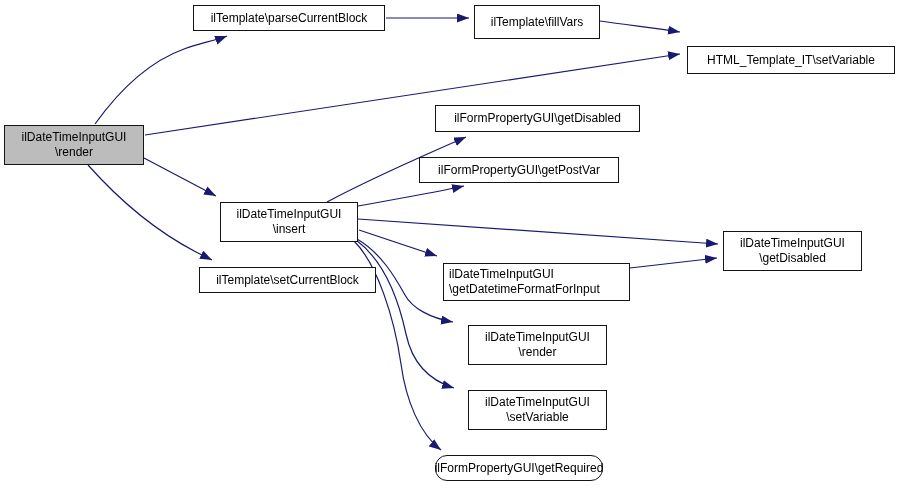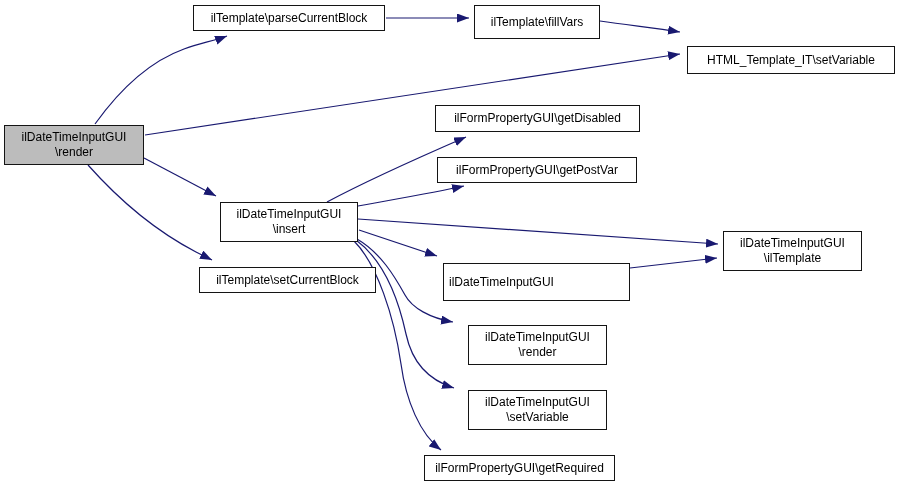--- a/index.html
+++ b/index.html
@@ -59,42 +59,43 @@
       </div>
       <div class="node" style="left: 474px; top: 5px; width: 126px; height: 34px;">
         <div class="nline">ilTemplate\fillVars</div>
       </div>
       <div class="node" style="left: 687px; top: 46px; width: 208px; height: 28px;">
         <div class="nline">HTML_Template_IT\setVariable</div>
       </div>
       <div class="node" style="left: 435px; top: 105px; width: 205px; height: 27px;">
         <div class="nline">ilFormPropertyGUI\getDisabled</div>
       </div>
-      <div class="node" style="left: 437px; top: 157px; width: 200px; height: 26px;">
+      <div class="node" style="left: 419px; top: 157px; width: 200px; height: 26px;">
         <div class="nline">ilFormPropertyGUI\getPostVar</div>
       </div>
       <div class="node" style="left: 220px; top: 202px; width: 138px; height: 40px;">
         <div class="nline">ilDateTimeInputGUI</div>
         <div class="nline">\insert</div>
       </div>
       <div class="node" style="left: 723px; top: 231px; width: 139px; height: 40px;">
         <div class="nline">ilDateTimeInputGUI</div>
-        <div class="nline">\ilTemplate</div>
+        <div class="nline">\getDisabled</div>
       </div>
       <div class="node left" style="left: 443px; top: 263px; width: 187px; height: 38px;">
         <div class="nline">ilDateTimeInputGUI</div>
+        <div class="nline">\getDatetimeFormatForInput</div>
       </div>
       <div class="node" style="left: 199px; top: 267px; width: 177px; height: 26px;">
         <div class="nline">ilTemplate\setCurrentBlock</div>
       </div>
       <div class="node" style="left: 468px; top: 325px; width: 139px; height: 40px;">
         <div class="nline">ilDateTimeInputGUI</div>
         <div class="nline">\render</div>
       </div>
       <div class="node" style="left: 468px; top: 390px; width: 139px; height: 40px;">
         <div class="nline">ilDateTimeInputGUI</div>
         <div class="nline">\setVariable</div>
       </div>
-      <div class="node" style="left: 424px; top: 455px; width: 191px; height: 26px;">
+      <div class="node" style="left: 435px; top: 455px; width: 168px; height: 26px; border-radius: 12px;">
         <div class="nline">ilFormPropertyGUI\getRequired</div>
       </div>
     </div>
 </div>
 
 </body></html>

